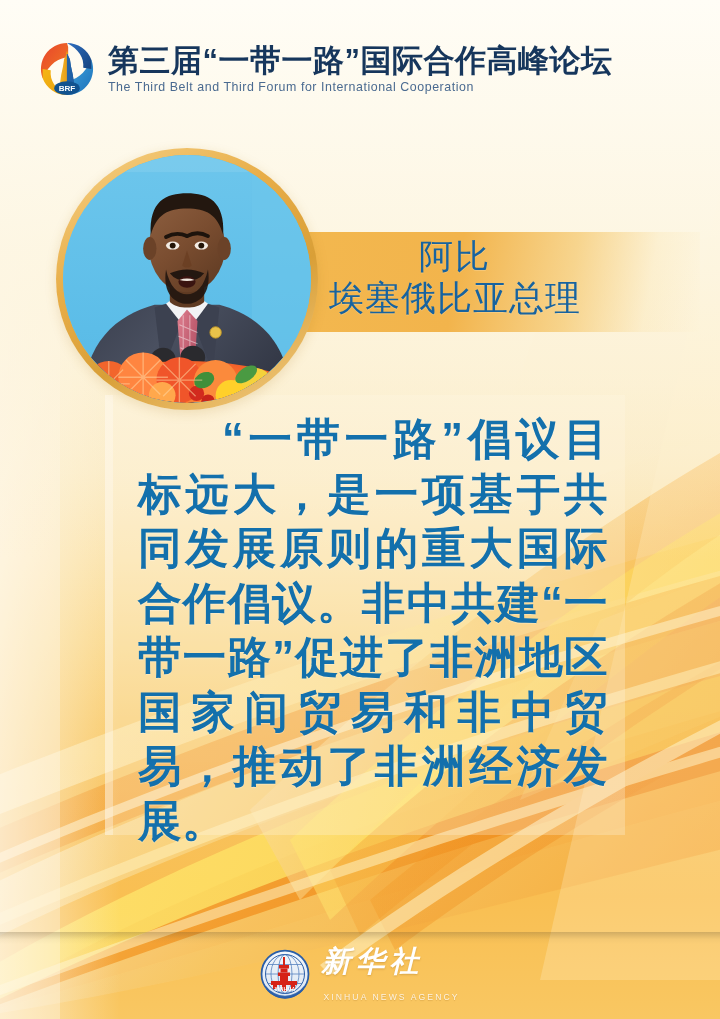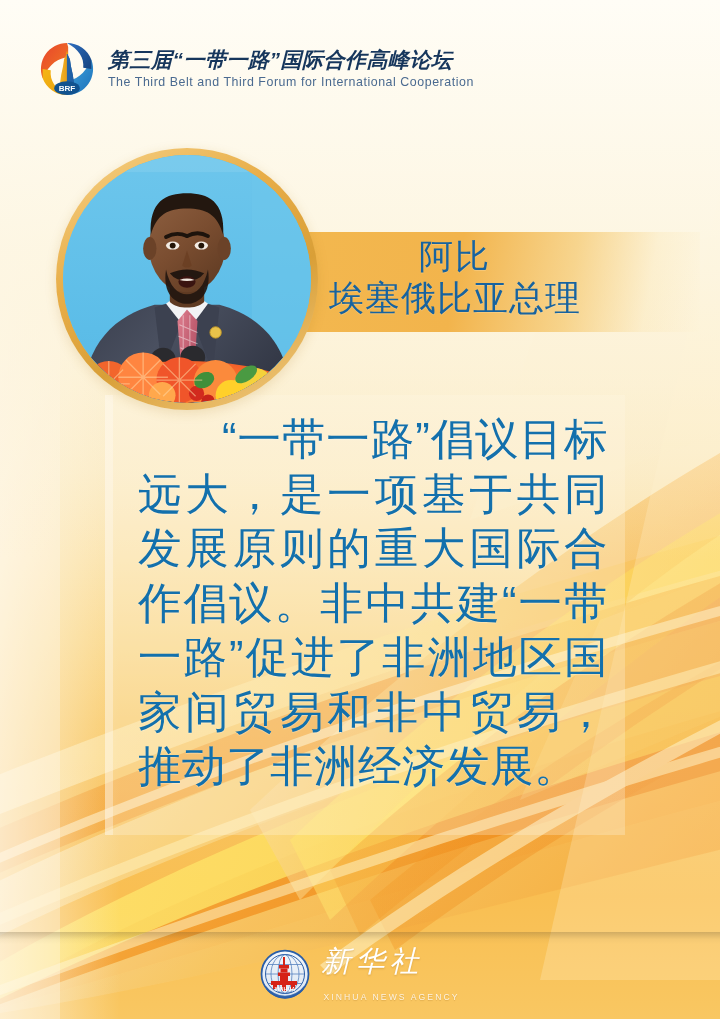--- a/index.html
+++ b/index.html
@@ -37,22 +37,22 @@
 
   
   .header {
     position:absolute; left:38px; top:40px;
     display:flex; align-items:center; gap:12px;
     z-index:40;
   }
   .brf-logo { width:58px; height:58px; flex:0 0 58px; }
   .header-text { display:flex; flex-direction:column; gap:3px; }
   .header-cn {
-    font-size:21px; font-weight:bold; color:#16365c;
-    letter-spacing:0.5px; line-height:1.08; white-space:nowrap;font-style:italic;
+    font-size:31px; font-weight:bold; color:#16365c;
+    letter-spacing:0.5px; line-height:1.08; white-space:nowrap;
   }
   .header-en {
     font-size:12.4px; color:#4a6a90; letter-spacing:0.55px;
     white-space:nowrap; font-weight:normal;
   }
 
   
   .name-banner {
     position:absolute; left:190px; top:232px;
     width:510px; height:100px;
@@ -93,21 +93,21 @@
     background:#67c3ea;
   }
   .portrait svg { display:block; width:100%; height:100%; }
 
   
   .quote {
     position:absolute; left:138px; top:412px; width:470px;
     z-index:30;
     color:#1370ac;
     font-size:43.5px;
-    font-weight:normal;
+    font-weight:bold;
     line-height:1.255;
     letter-spacing:0.5px;
     text-align:justify;
     text-align-last:left;
     text-shadow:0 1px 1px rgba(255,255,255,0.30);
   }
 
   
   .footer-band {
     position:absolute; left:0; top:932px; width:720px; height:12px;
@@ -115,21 +115,21 @@
     z-index:35;
   }
   .footer {
     position:absolute; left:0; top:946px; width:720px;
     display:flex; align-items:center; justify-content:center; gap:11px;
     z-index:36;
   }
   .xinhua-emblem { width:50px; height:50px; flex:0 0 50px; }
   .xinhua-word { display:flex; flex-direction:column; align-items:flex-start; }
   .xinhua-cn {
-    font-size:29px; color:#ffffff; font-weight:normal;
+    font-size:29px; color:#ffffff; font-weight:bold;
     font-family:"Liberation Serif","DejaVu Serif",serif;
     font-style:italic; letter-spacing:5px; line-height:1.05;
     text-shadow:0 1px 2px rgba(140,90,20,0.30);
   }
   .xinhua-en {
     font-size:8.6px; color:#fdf3e2; letter-spacing:2.1px;
     margin-top:16px; padding-left:2px;
     text-shadow:0 1px 1px rgba(140,90,20,0.25);
   }
 </style>

